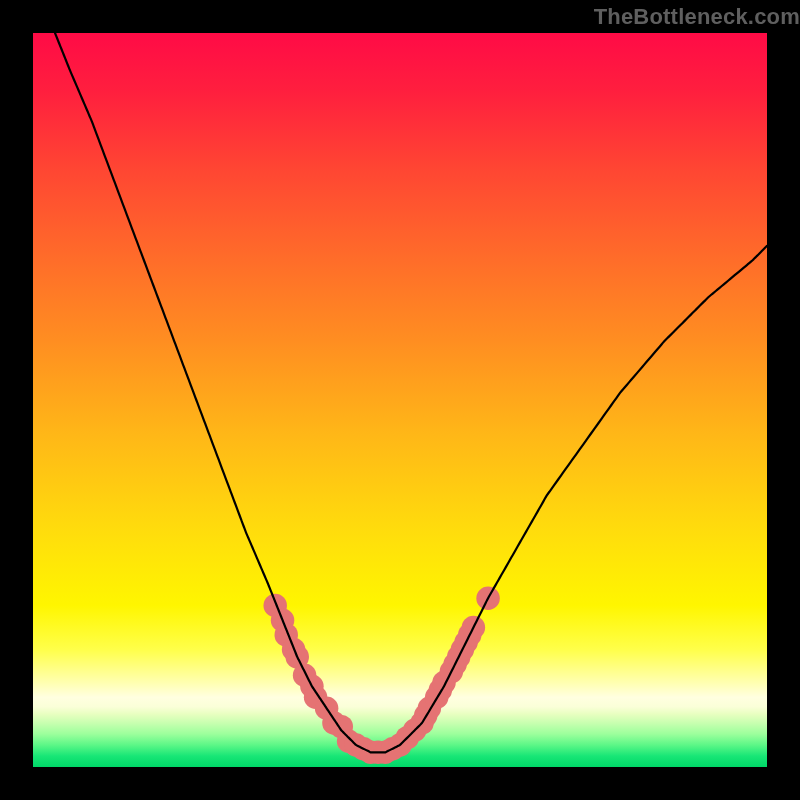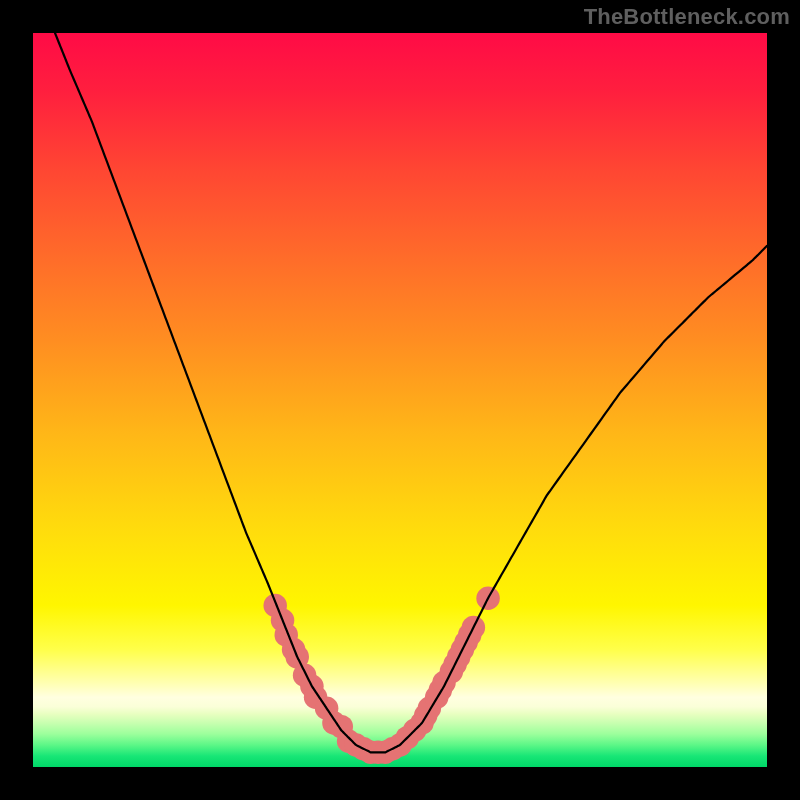--- a/index.html
+++ b/index.html
@@ -13,21 +13,21 @@
   }
   .frame {
     position: relative;
     width: 800px;
     height: 800px;
     background: #000;
   }
   .watermark {
     position: absolute;
     top: 4px;
-    right: 10px;
+    right: 0;
     color: #5f5f5f;
     font-size: 22px;
     font-weight: 600;
     letter-spacing: 0.2px;
     user-select: none;
   }
   svg {
     position: absolute;
     top: 0;
     left: 0;

